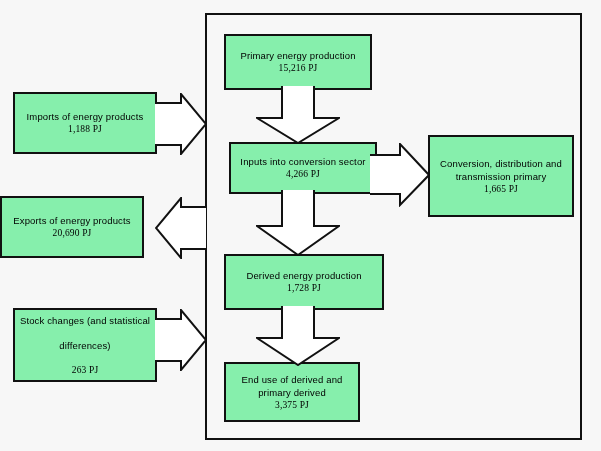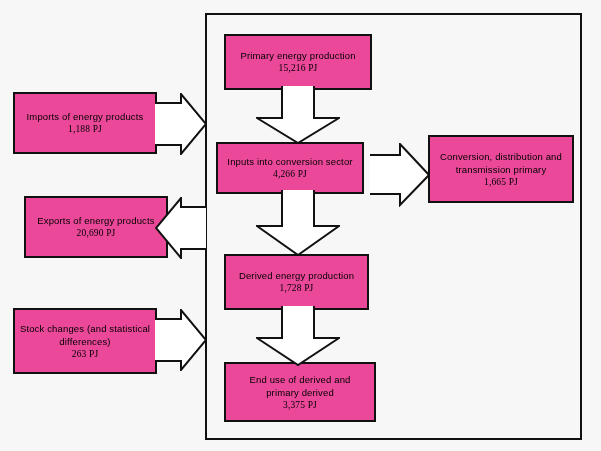--- a/index.html
+++ b/index.html
@@ -25,43 +25,43 @@
     width: 377px;
     height: 427px;
     border: 2px solid #111111;
     background: transparent;
     box-sizing: border-box;
   }
   .node {
     position: absolute;
     box-sizing: border-box;
     border: 2px solid #111111;
-    background: #ec4899;
+    background: #86efac;
     display: flex;
     flex-direction: column;
     align-items: center;
     justify-content: center;
     text-align: center;
     font-size: 9.5px;
     line-height: 13px;
     letter-spacing: 0.15px;
     padding: 2px 4px;
   }
   .node .label { display: block; }
   .node .value { display: block; font-family: Liberation Serif, serif; }
 
   
   #node-imports        { left: 13px;  top: 92px;  width: 144px; height: 62px; }
-  #node-exports        { left: 24px;  top: 196px; width: 144px; height: 62px; }
-  #node-stock          { left: 13px;  top: 308px; width: 144px; height: 66px; }
+  #node-exports        { left: 0;  top: 196px; width: 144px; height: 62px; }
+  #node-stock          { left: 13px;  top: 308px; width: 144px; height: 74px; gap: 12px; }
   #node-primary        { left: 224px; top: 34px;  width: 148px; height: 56px; }
-  #node-conversion     { left: 216px; top: 142px; width: 148px; height: 52px; }
-  #node-losses         { left: 428px; top: 135px; width: 146px; height: 68px; }
-  #node-derived        { left: 224px; top: 254px; width: 145px; height: 56px; }
-  #node-enduse         { left: 224px; top: 362px; width: 152px; height: 60px; }
+  #node-conversion     { left: 229px; top: 142px; width: 148px; height: 52px; }
+  #node-losses         { left: 428px; top: 135px; width: 146px; height: 82px; }
+  #node-derived        { left: 224px; top: 254px; width: 160px; height: 56px; }
+  #node-enduse         { left: 224px; top: 362px; width: 136px; height: 60px; }
 
   
   .arrow {
     position: absolute;
     overflow: visible;
   }
   .arrow svg { display: block; }
   .arrow polygon, .arrow polyline, .arrow path {
     fill: #ffffff;
     stroke: #111111;

